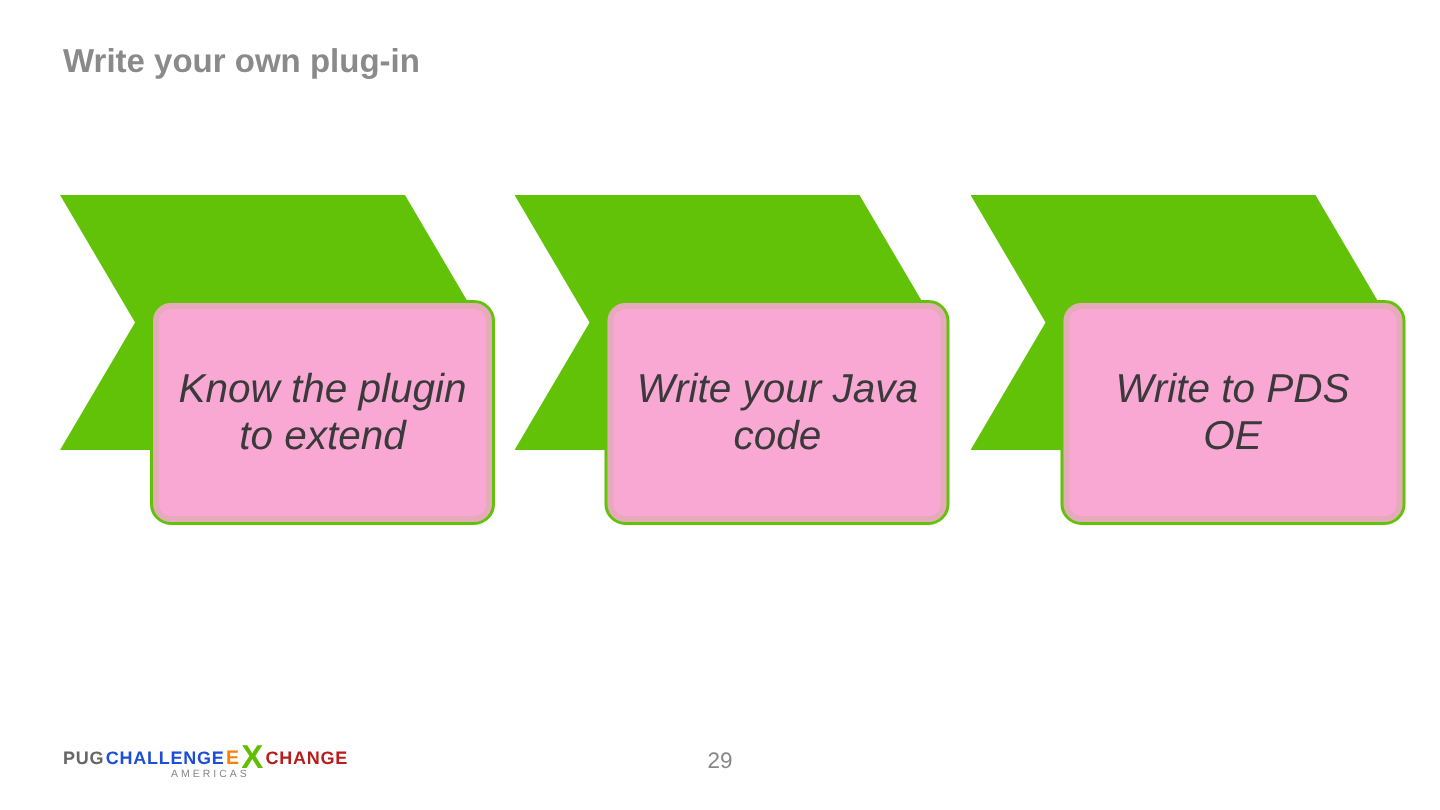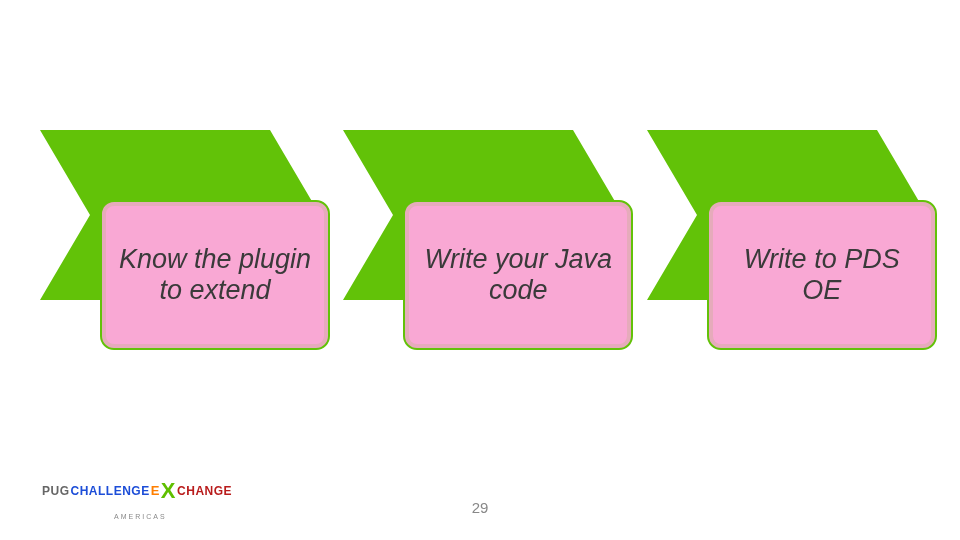--- a/index.html
+++ b/index.html
@@ -67,41 +67,42 @@
     transform: translateX(-50%);
     font-size: 15px;
     color: #888;
   }
   .footer-logo {
     position: absolute;
     bottom: 20px;
     left: 42px;
     display: flex;
     flex-direction: column;
-    gap: 15px;
+    gap: 1px;
   }
   .logo-main {
     display: flex;
     align-items: baseline;
     gap: 1px;
     font-size: 12px;
     letter-spacing: 0.5px;
   }
   .logo-pug { color: #666; font-weight: 700; }
   .logo-challenge { color: #1d4ed8; font-weight: 800; }
   .logo-e { color: #ff7f00; font-weight: 800; font-size: 13px; }
   .logo-bigx { color: #5fbf00; font-weight: 800; font-size: 22px; line-height: 0.5; position: relative; top: 3px; }
   .logo-change { color: #b91c1c; font-weight: 800; }
   .logo-sub { color: #888; font-size: 7px; letter-spacing: 2px; padding-left: 72px; }
 </style>
 </head>
 <body>
 
 <div class="slide">
 
+  <div class="title">Write your own plug-in</div>
 
   <div class="flow">
 
     <div class="step">
       <svg class="chevron" viewBox="0 0 280 170" preserveAspectRatio="none">
         <polygon points="0,0 230,0 280,85 230,170 0,170 50,85" fill="#62c208"></polygon>
       </svg>
       <div class="card">
         <span>Know the plugin to extend</span>
       </div>

